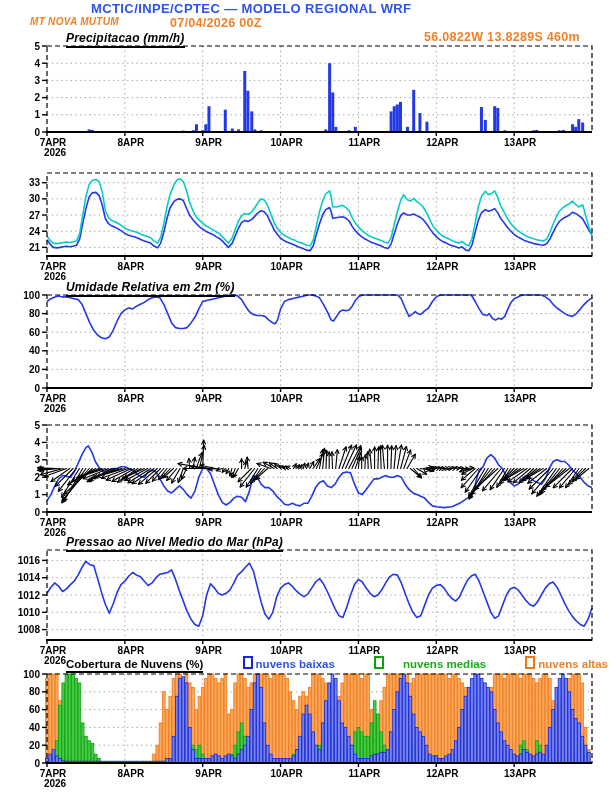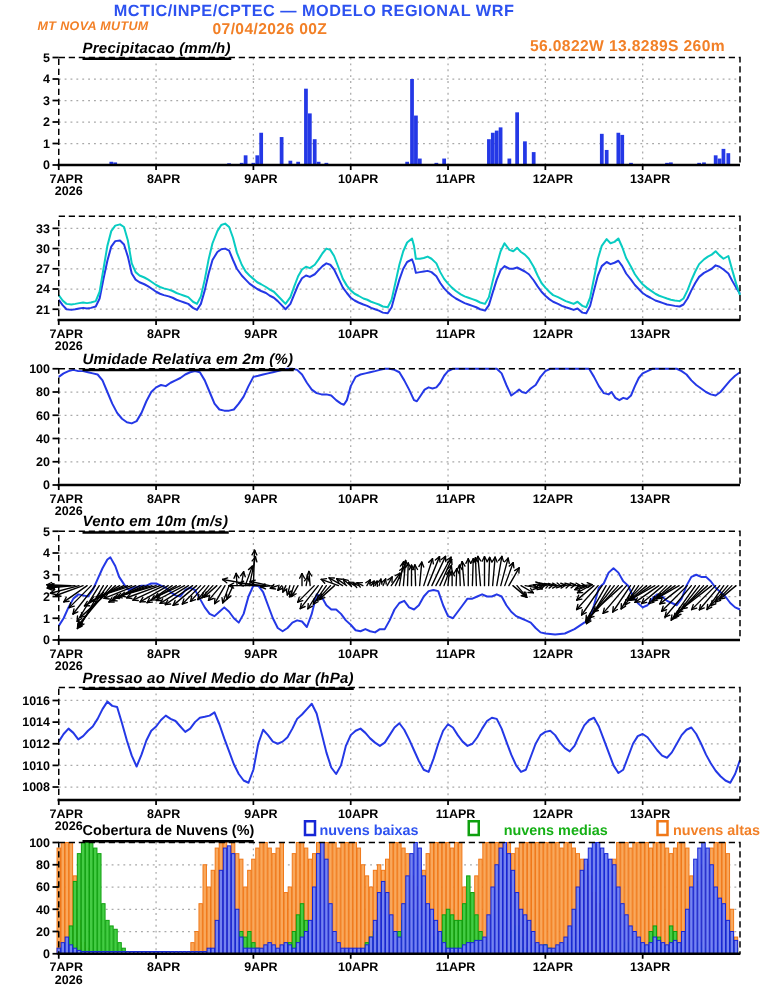--- a/index.html
+++ b/index.html
@@ -1260,25 +1260,24 @@
         <line x1="280.57142857142856" y1="763" x2="280.57142857142856" y2="767" stroke="#000" stroke-width="1.4"></line>
         <line x1="358.42857142857144" y1="763" x2="358.42857142857144" y2="767" stroke="#000" stroke-width="1.4"></line>
         <line x1="436.2857142857143" y1="763" x2="436.2857142857143" y2="767" stroke="#000" stroke-width="1.4"></line>
         <line x1="514.1428571428571" y1="763" x2="514.1428571428571" y2="767" stroke="#000" stroke-width="1.4"></line>
       </g>
     </svg>
 
   <div class="hdr-title">MCTIC/INPE/CPTEC — MODELO REGIONAL WRF</div>
   <div class="hdr-station">MT NOVA MUTUM</div>
   <div class="hdr-datetime">07/04/2026 00Z</div>
-  <div class="hdr-coords">56.0822W 13.8289S 260m</div>
+  <div class="hdr-coords">56.0822W 13.8289S 460m</div>
 
   <div class="ptitle" style="top:31px">Precipitacao (mm/h)</div>
   <div class="ptitle" style="top:280px">Umidade Relativa em 2m (%)</div>
-  <div class="ptitle" style="top:410px">Vento em 10m (m/s)</div>
   <div class="ptitle" style="top:535px">Pressao ao Nivel Medio do Mar (hPa)</div>
 
   <div class="cloud-row">
     <span class="ptitle-inline">Cobertura de Nuvens (%)</span>
     <span class="li"><span class="sw" style="border-color: rgb(22, 38, 214);"></span><span class="c-lblue">nuvens baixas</span></span>
     <span class="li"><span class="sw" style="border-color: rgb(15, 160, 15);"></span><span class="c-lgreen">nuvens medias</span></span>
     <span class="li"><span class="sw" style="border-color: rgb(240, 120, 24);"></span><span class="c-lorange">nuvens altas</span></span>
   </div>
 </div>
 

